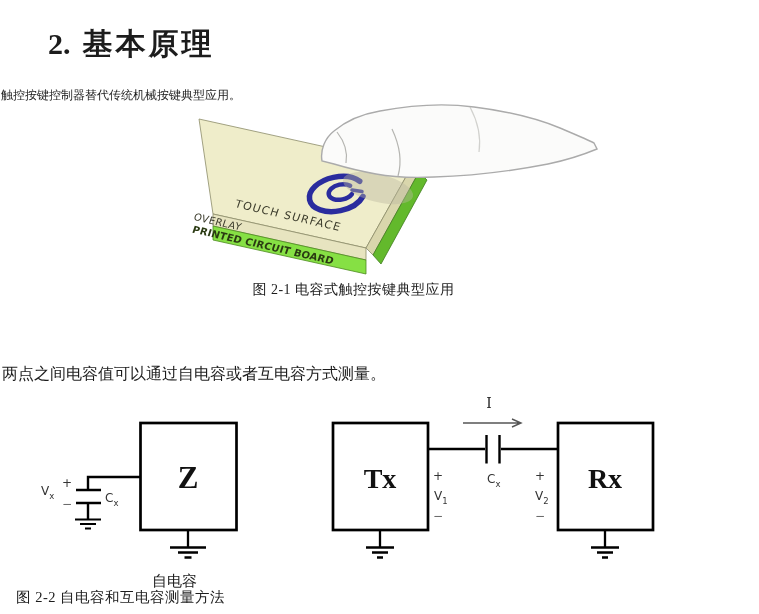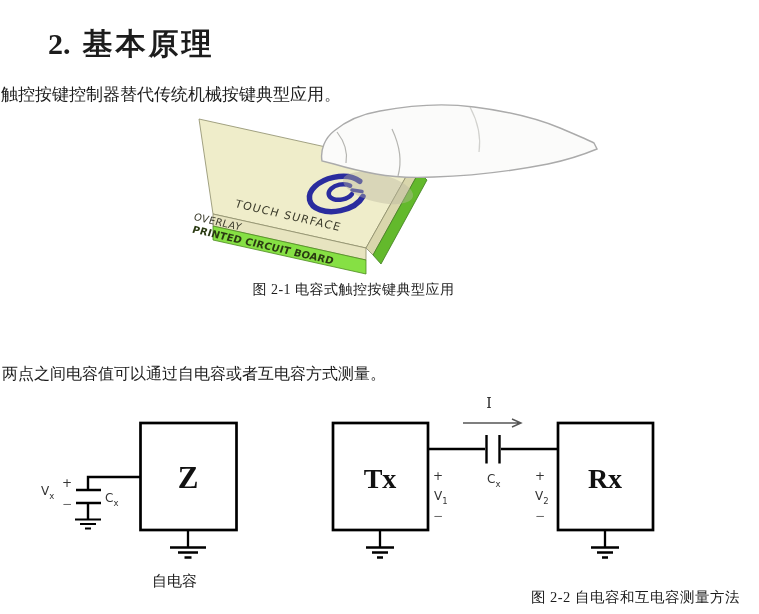--- a/index.html
+++ b/index.html
@@ -2,23 +2,23 @@
 <html><head>
 <meta charset="utf-8">
 <style>
   html,body{margin:0;padding:0;background:#ffffff;}
   .page{position:relative;width:759px;height:614px;background:#ffffff;overflow:hidden;
         font-family:"Liberation Serif","DejaVu Serif",serif;color:#1c1c1c;}
   .abs{position:absolute;}
   .title{left:48px;top:4px;font-size:30px;font-weight:bold;letter-spacing:3px;white-space:nowrap;}
   .title .num{letter-spacing:0;margin-right:12px;}
   .para1{left:25px;top:62px;font-size:15.5px;line-height:20px;white-space:nowrap;}
-  .para2{left:1px;top:85px;font-size:17px;line-height:20px;white-space:nowrap;}
+  .para2{left:1px;top:85px;font-size:12px;line-height:20px;white-space:nowrap;}
   .cap1{left:0;top:281px;width:707px;text-align:center;font-size:14px;letter-spacing:0.5px;}
-  .cap2{left:2px;top:588px;width:738px;text-align:right;font-size:14.5px;letter-spacing:0.5px;}
+  .cap2{left:16px;top:588px;width:738px;text-align:left;font-size:14.5px;letter-spacing:0.5px;}
   .h2{left:28px;top:316px;font-size:24px;font-weight:bold;white-space:nowrap;}
   .h2 .num{letter-spacing:0;margin-right:25px;}
   .h2 .txt{letter-spacing:7px;}
   .body2{left:2px;top:364px;font-size:16px;white-space:nowrap;}
   .diag-label{font-size:15px;text-align:right;width:120px;}
   .lbl-self{left:77px;top:572px;}
   .lbl-mutual{left:444px;top:571px;}
   svg.art{position:absolute;left:0;top:0;width:759px;height:614px;}
   svg text{font-family:"DejaVu Sans","Liberation Sans",sans-serif;}
   .wire{stroke:#000;stroke-width:2.4;fill:none;}

